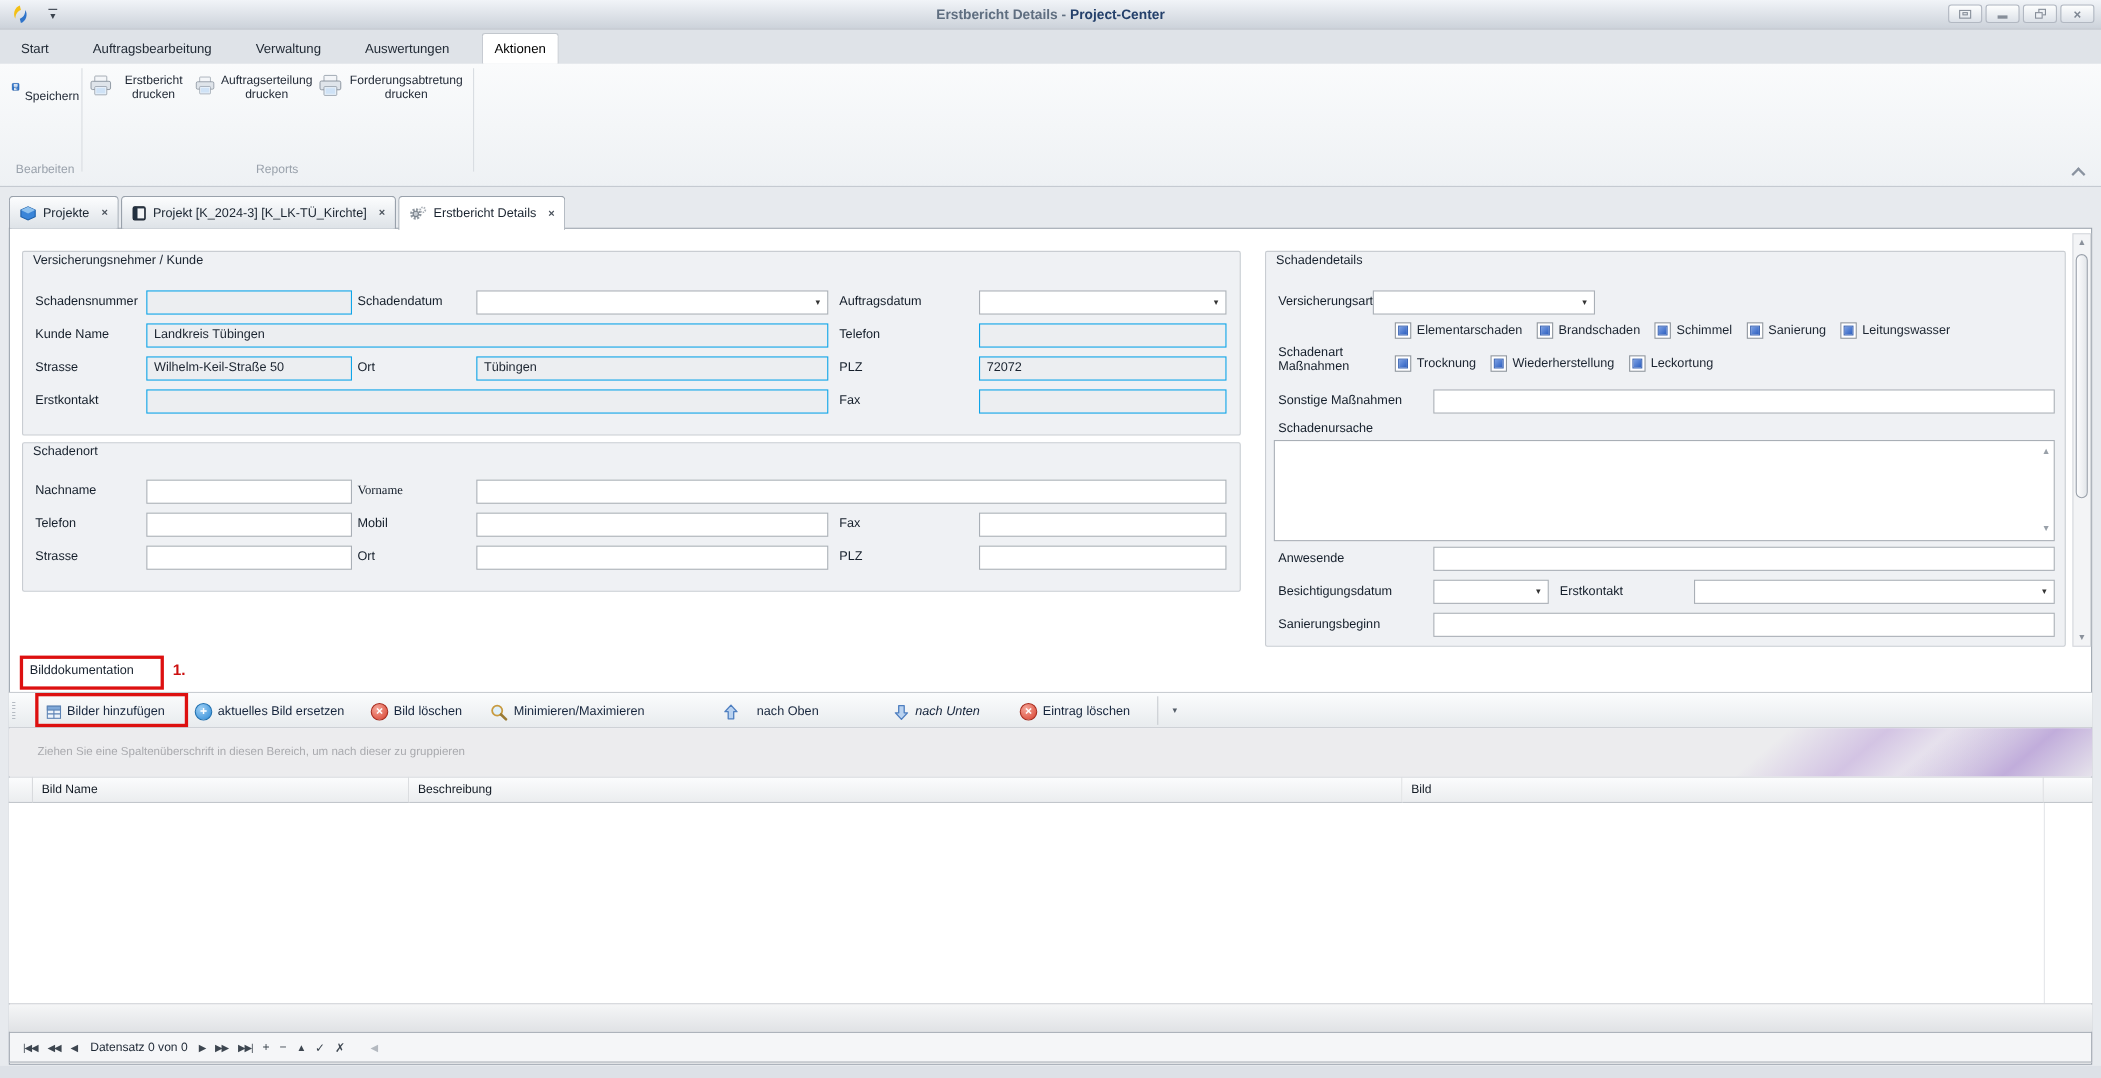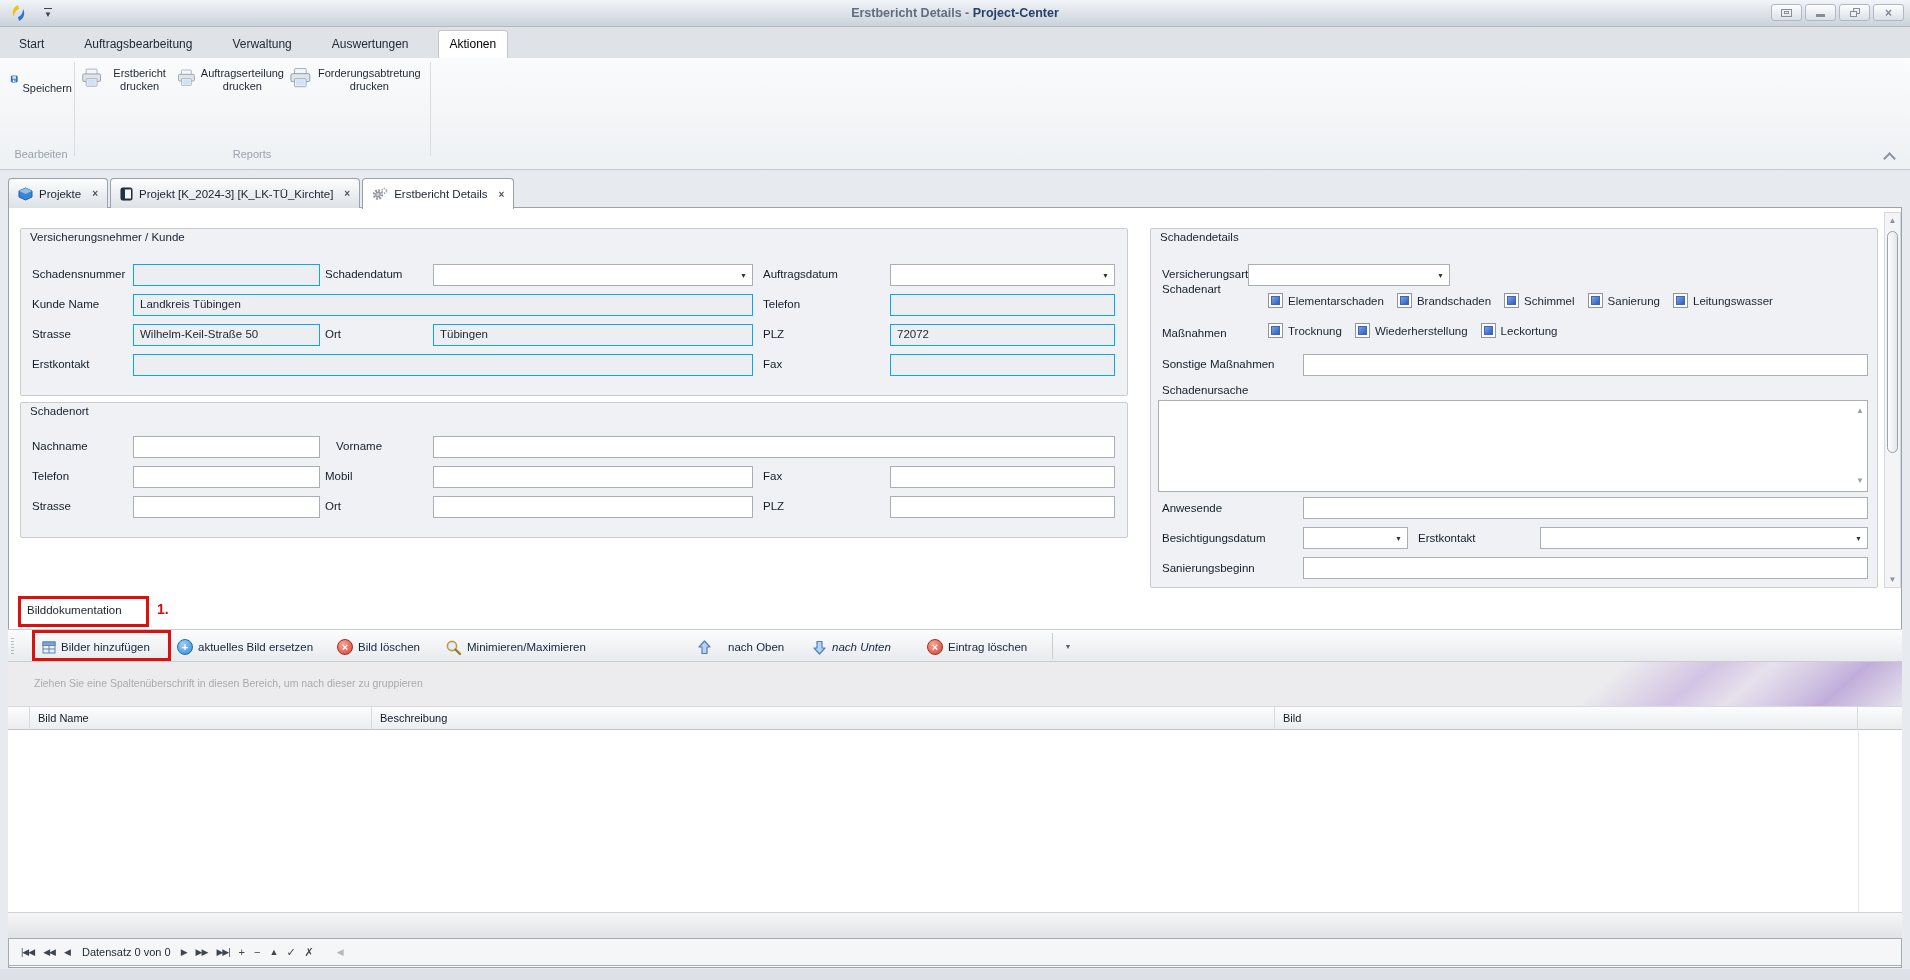--- a/index.html
+++ b/index.html
@@ -229,42 +229,42 @@
 <div class="fld" style="left:890px;top:324px;width:225px;">72072</div>
 <div class="lbl" style="left:32px;top:358px;">Erstkontakt</div>
 <div class="fld" style="left:133px;top:354px;width:620px;"></div>
 <div class="lbl" style="left:763px;top:358px;">Fax</div>
 <div class="fld" style="left:890px;top:354px;width:225px;"></div>
 
 <div class="gbox" style="left:20px;top:402px;width:1108px;height:136px;"></div>
 <div class="gtitle" style="left:30px;top:405px;">Schadenort</div>
 <div class="lbl" style="left:32px;top:440px;">Nachname</div>
 <div class="fldw" style="left:133px;top:436px;width:187px;"></div>
-<div class="lbl" style="left:336px;top:440px;">Vorname</div>
+<div class="lbl" style="left:325px;top:440px;font-family:Liberation Serif, serif;">Vorname</div>
 <div class="fldw" style="left:433px;top:436px;width:682px;"></div>
 <div class="lbl" style="left:32px;top:470px;">Telefon</div>
 <div class="fldw" style="left:133px;top:466px;width:187px;"></div>
 <div class="lbl" style="left:325px;top:470px;">Mobil</div>
 <div class="fldw" style="left:433px;top:466px;width:320px;"></div>
 <div class="lbl" style="left:763px;top:470px;">Fax</div>
 <div class="fldw" style="left:890px;top:466px;width:225px;"></div>
 <div class="lbl" style="left:32px;top:500px;">Strasse</div>
 <div class="fldw" style="left:133px;top:496px;width:187px;"></div>
 <div class="lbl" style="left:325px;top:500px;">Ort</div>
 <div class="fldw" style="left:433px;top:496px;width:320px;"></div>
 <div class="lbl" style="left:763px;top:500px;">PLZ</div>
 <div class="fldw" style="left:890px;top:496px;width:225px;"></div>
 
 <div class="gbox" style="left:1150px;top:228px;width:728px;height:360px;"></div>
 <div class="gtitle" style="left:1160px;top:231px;">Schadendetails</div>
 <div class="lbl" style="left:1162px;top:268px;">Versicherungsart</div>
 <div class="combo" style="left:1248px;top:264px;width:202px;">
     <span class="arr">▼</span>
   </div>
-<div class="lbl" style="left:1162px;top:283px;">Schadenart</div>
+<div class="lbl" style="left:1162px;top:315px;">Schadenart</div>
 <div class="cbrow" style="left:1268px;top:293px;">
   <span class="cbitem">
       <span class="cb">
         <i></i>
       </span>
       <span>Elementarschaden</span>
     </span>
   <span class="cbitem">
       <span class="cb">
         <i></i>
@@ -362,21 +362,21 @@
   <span class="ic-del">×</span>
   <span>Bild löschen</span>
 </div>
 <div class="tbtn" style="left:445px;">
   <svg width="17" height="17">
       <circle cx="7" cy="7" r="4.6" fill="#dff0fb" stroke="#c89a3f" stroke-width="1.6"></circle>
       <line x1="10.5" y1="10.5" x2="15" y2="15" stroke="#9a7a33" stroke-width="2.4" stroke-linecap="round"></line>
     </svg>
   <span>Minimieren/Maximieren</span>
 </div>
-<div class="tbtn" style="left:697px;gap:16px;">
+<div class="tbtn" style="left:657px;gap:16px;">
   <svg width="15" height="15">
       <path d="M7.5 1 L13 7 H10 V13.5 H5 V7 H2 Z" fill="#b9d2f0" stroke="#4f7fc0" stroke-width="1.2" stroke-linejoin="round"></path>
     </svg>
   <span>nach Oben</span>
 </div>
 <div class="tbtn" style="left:812px;font-style:italic;">
   <svg width="15" height="15">
       <path d="M7.5 14 L2 8 H5 V1.5 H10 V8 H13 Z" fill="#b9d2f0" stroke="#4f7fc0" stroke-width="1.2" stroke-linejoin="round"></path>
     </svg>
   <span>nach Unten</span>

